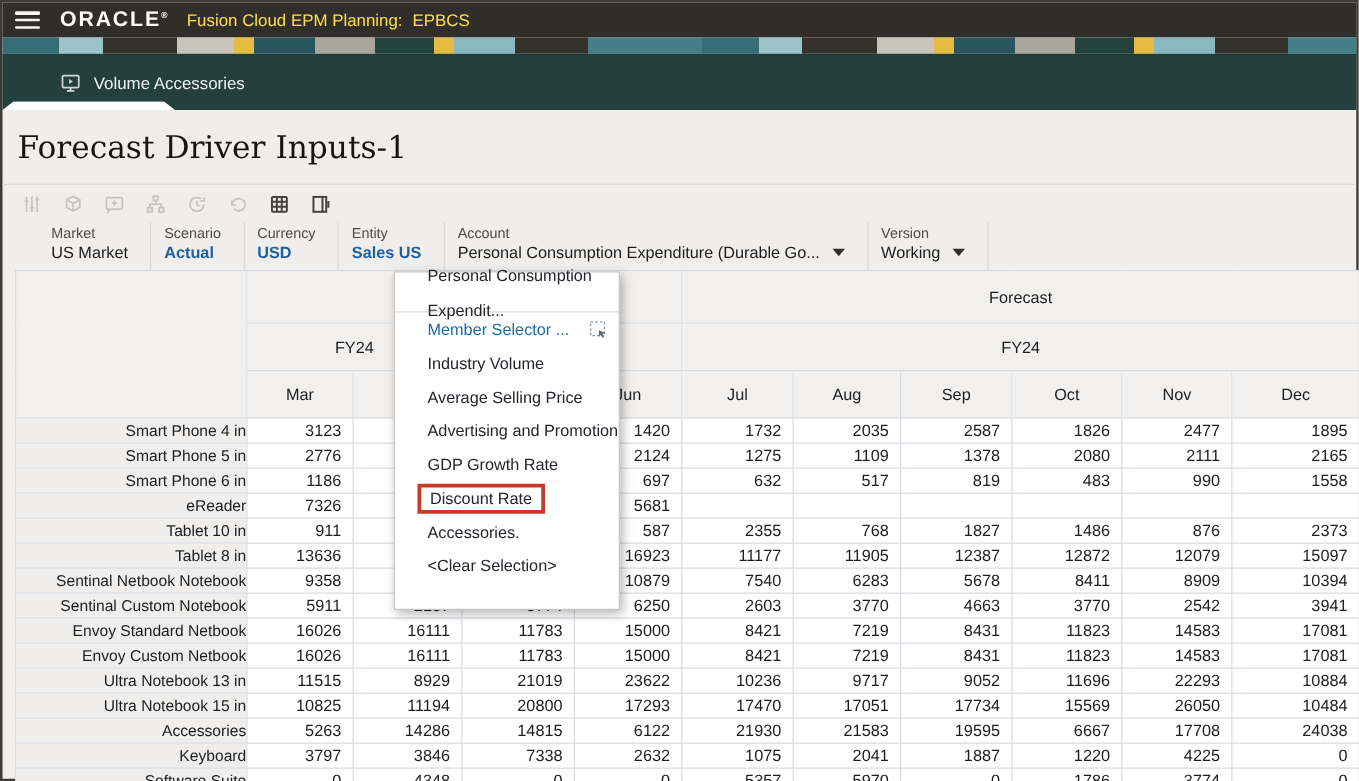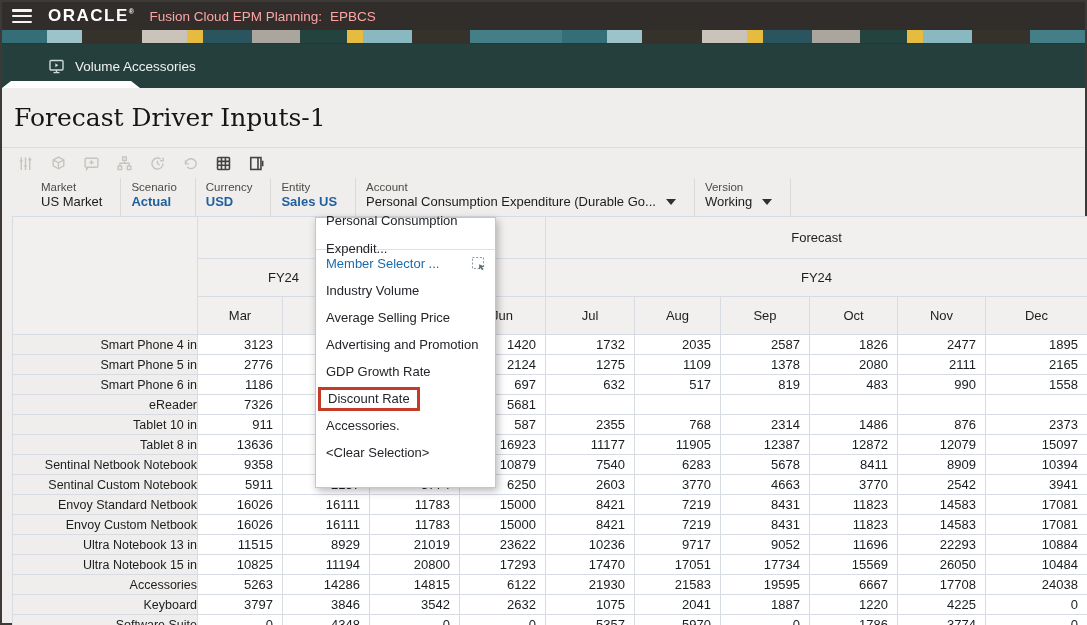--- a/index.html
+++ b/index.html
@@ -6,21 +6,21 @@
   html,body { width:1087px; height:625px; overflow:hidden; background:#efeeec;
               font-family:"Liberation Sans", sans-serif; }
   .frame { width:1087px; height:625px; border:2px solid #3c3936; background:#efeeec; position:relative; }
 
   
   .topbar { height:28px; background:#312d2a; display:flex; align-items:center; padding:0 10px; }
   .hamburger { width:20px; height:14px; display:flex; flex-direction:column; justify-content:space-between; cursor:pointer; margin-right:16px; }
   .hamburger span { display:block; height:2.5px; background:#f6f4f2; border-radius:1px; }
   .brand { color:#fff; font-weight:bold; font-size:17px; letter-spacing:1.5px; margin-right:14px; }
   .brand sup { font-size:7px; }
-  .apptitle { color:#fca5a5; font-size:13.5px; }
+  .apptitle { color:#fde047; font-size:13.5px; }
   .apptitle .env { margin-left:8px; }
 
   
   .deco { height:14px;
     background: repeating-linear-gradient(90deg,
       #356e77 0 45px, #9cc3ca 45px 80px, #35312b 80px 140px, #c9c3ba 140px 185px,
       #e6bc40 185px 201px, #2b555e 201px 250px, #aaa69e 250px 298px, #24433f 298px 345px,
       #e6bc40 345px 361px, #8ab8c1 361px 410px, #35312b 410px 468px, #447f88 468px 560px);
     border-bottom:1px solid #1f3a37; }
 
@@ -54,21 +54,21 @@
   thead th { background:#f1f0ee; text-align:center; }
   tr.r1 { height:42px; } tr.r2 { height:38px; } tr.r3 { height:38px; }
   tbody tr { height:20px; }
   tbody th { background:#efeeed; text-align:right; padding-left:5px; font-size:12.5px; }
   tbody td { text-align:right; padding-right:9px; background:#fff; }
   .corner { background:#f1f0ee; }
 
   
   .dropdown { position:absolute; left:303px; top:1px; width:181px; background:#fff;
     border:1px solid #c9c6c2; box-shadow:2px 3px 8px rgba(0,0,0,.28); padding-top:3px; height:271px; z-index:5; }
-  .dd-item { height:27px; line-height:27px; padding-left:10px; font-size:13px; color:#23252a; cursor:pointer; display:flex; align-items:center; }
+  .dd-item { height:27px; line-height:27px; padding-left:26px; font-size:13px; color:#23252a; cursor:pointer; display:flex; align-items:center; }
   .dd-item.first { height:28px; line-height:28px; }
   .dd-sep { border-top:1px solid #e2e0dd; margin:0; }
   .dd-item.linky { color:#1a6bab; justify-content:space-between; padding-right:8px; }
   .hl-box { display:inline-block; border:3px solid #c63b27; padding:0 7px 0 7px; margin-left:-8px; line-height:18px; }
 
   svg { display:block; }
 </style>
 </head>
 <body>
 
@@ -296,21 +296,21 @@
             <td></td>
           </tr>
           <tr>
             <th>Tablet 10 in</th>
             <td>911</td>
             <td></td>
             <td></td>
             <td>587</td>
             <td>2355</td>
             <td>768</td>
-            <td>2314</td>
+            <td>1827</td>
             <td>1486</td>
             <td>876</td>
             <td>2373</td>
           </tr>
           <tr>
             <th>Tablet 8 in</th>
             <td>13636</td>
             <td></td>
             <td></td>
             <td>16923</td>
@@ -409,21 +409,21 @@
             <td>21583</td>
             <td>19595</td>
             <td>6667</td>
             <td>17708</td>
             <td>24038</td>
           </tr>
           <tr>
             <th>Keyboard</th>
             <td>3797</td>
             <td>3846</td>
-            <td>3542</td>
+            <td>7338</td>
             <td>2632</td>
             <td>1075</td>
             <td>2041</td>
             <td>1887</td>
             <td>1220</td>
             <td>4225</td>
             <td>0</td>
           </tr>
           <tr>
             <th>Software Suite</th>

